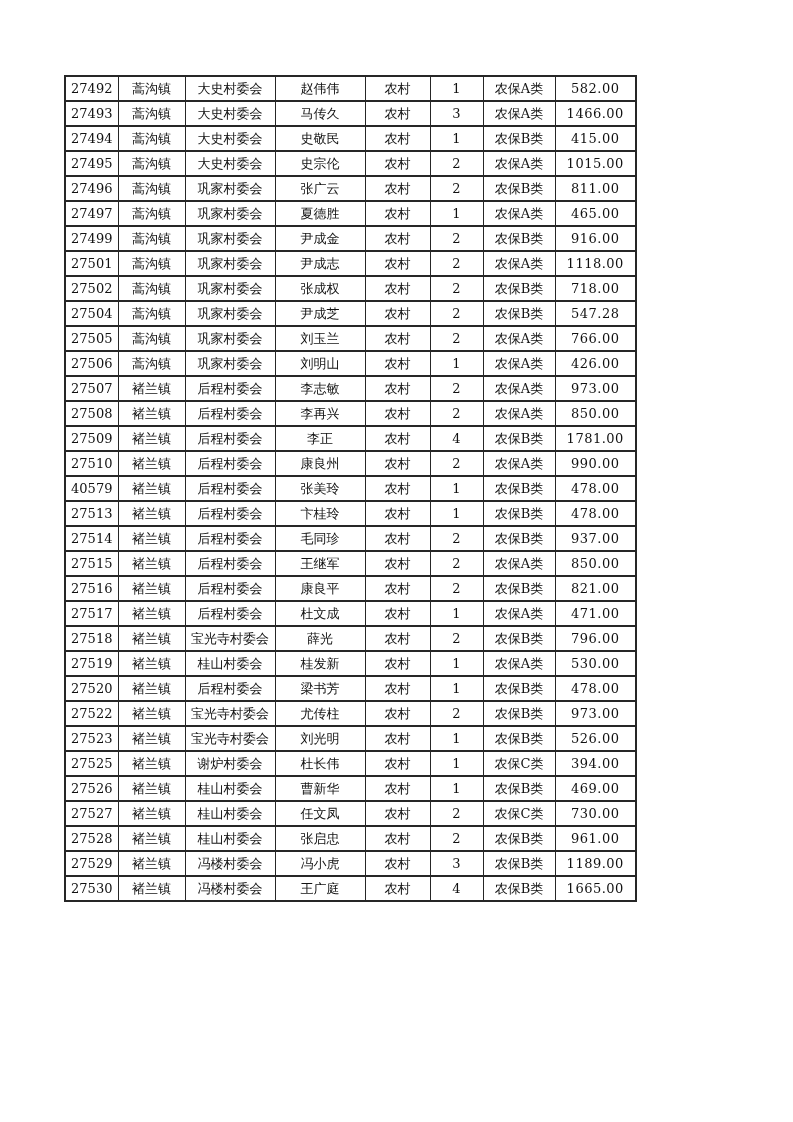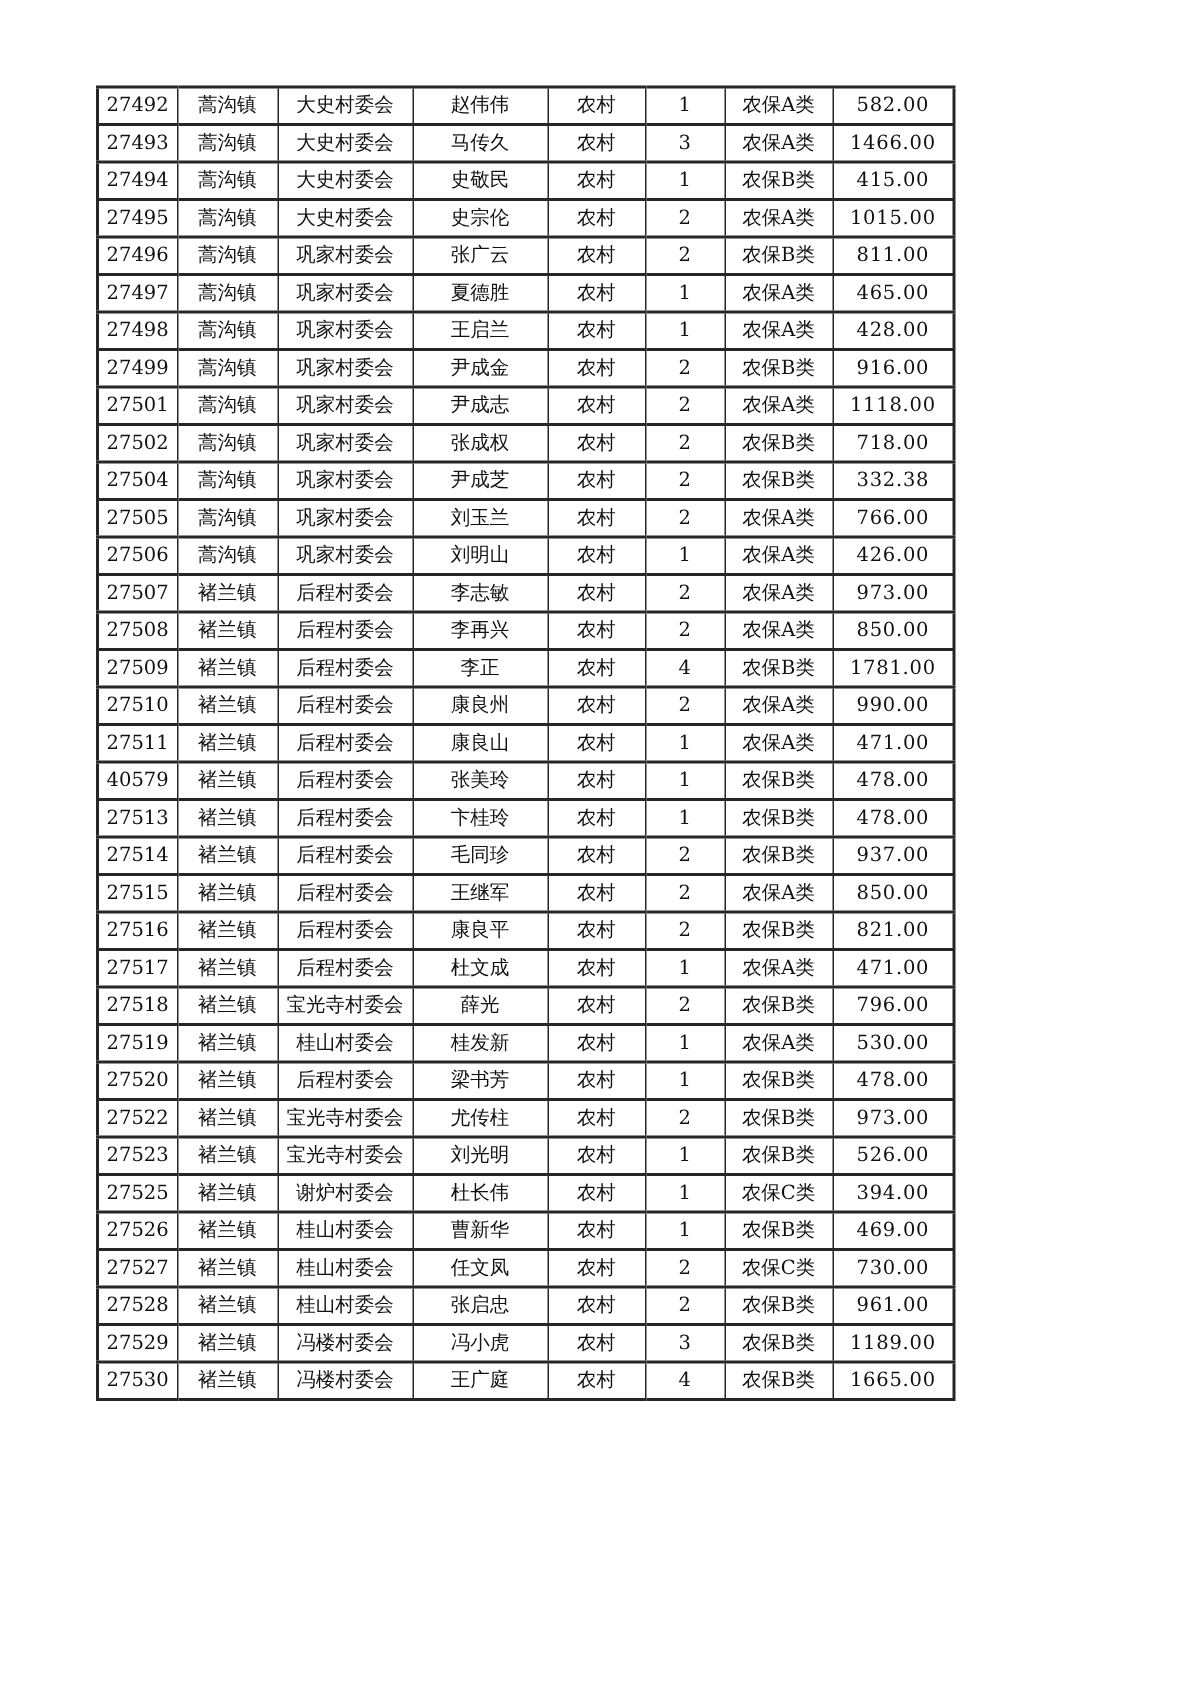--- a/index.html
+++ b/index.html
@@ -16,21 +16,21 @@
     overflow: hidden;
   }
   .page {
     position: absolute;
     inset: 0;
     background: #ffffff;
   }
   table.records {
     position: absolute;
     left: 64px;
-    top: 57px;
+    top: 75px;
     width: 573px;
     border-collapse: collapse;
     table-layout: fixed;
     border: 2px solid #262626;
   }
   table.records td {
     border-left: 1px solid #262626;
     border-right: 1px solid #262626;
     border-top: 2px solid #262626;
     border-bottom: 2px solid #262626;
@@ -124,30 +124,20 @@
     <td class="c-id">27497</td>
     <td class="c-town">蒿沟镇</td>
     <td class="c-village">巩家村委会</td>
     <td class="c-name">夏德胜</td>
     <td class="c-category">农村</td>
     <td class="c-count">1</td>
     <td class="c-insurance-type">农保A类</td>
     <td class="c-amount">465.00</td>
   </tr>
         <tr>
-    <td class="c-id">27498</td>
-    <td class="c-town">蒿沟镇</td>
-    <td class="c-village">巩家村委会</td>
-    <td class="c-name">王启兰</td>
-    <td class="c-category">农村</td>
-    <td class="c-count">1</td>
-    <td class="c-insurance-type">农保A类</td>
-    <td class="c-amount">428.00</td>
-  </tr>
-        <tr>
     <td class="c-id">27499</td>
     <td class="c-town">蒿沟镇</td>
     <td class="c-village">巩家村委会</td>
     <td class="c-name">尹成金</td>
     <td class="c-category">农村</td>
     <td class="c-count">2</td>
     <td class="c-insurance-type">农保B类</td>
     <td class="c-amount">916.00</td>
   </tr>
         <tr>
@@ -171,21 +161,21 @@
     <td class="c-amount">718.00</td>
   </tr>
         <tr>
     <td class="c-id">27504</td>
     <td class="c-town">蒿沟镇</td>
     <td class="c-village">巩家村委会</td>
     <td class="c-name">尹成芝</td>
     <td class="c-category">农村</td>
     <td class="c-count">2</td>
     <td class="c-insurance-type">农保B类</td>
-    <td class="c-amount">332.38</td>
+    <td class="c-amount">547.28</td>
   </tr>
         <tr>
     <td class="c-id">27505</td>
     <td class="c-town">蒿沟镇</td>
     <td class="c-village">巩家村委会</td>
     <td class="c-name">刘玉兰</td>
     <td class="c-category">农村</td>
     <td class="c-count">2</td>
     <td class="c-insurance-type">农保A类</td>
     <td class="c-amount">766.00</td>
@@ -232,30 +222,20 @@
   </tr>
         <tr>
     <td class="c-id">27510</td>
     <td class="c-town">褚兰镇</td>
     <td class="c-village">后程村委会</td>
     <td class="c-name">康良州</td>
     <td class="c-category">农村</td>
     <td class="c-count">2</td>
     <td class="c-insurance-type">农保A类</td>
     <td class="c-amount">990.00</td>
-  </tr>
-        <tr>
-    <td class="c-id">27511</td>
-    <td class="c-town">褚兰镇</td>
-    <td class="c-village">后程村委会</td>
-    <td class="c-name">康良山</td>
-    <td class="c-category">农村</td>
-    <td class="c-count">1</td>
-    <td class="c-insurance-type">农保A类</td>
-    <td class="c-amount">471.00</td>
   </tr>
         <tr>
     <td class="c-id">40579</td>
     <td class="c-town">褚兰镇</td>
     <td class="c-village">后程村委会</td>
     <td class="c-name">张美玲</td>
     <td class="c-category">农村</td>
     <td class="c-count">1</td>
     <td class="c-insurance-type">农保B类</td>
     <td class="c-amount">478.00</td>

